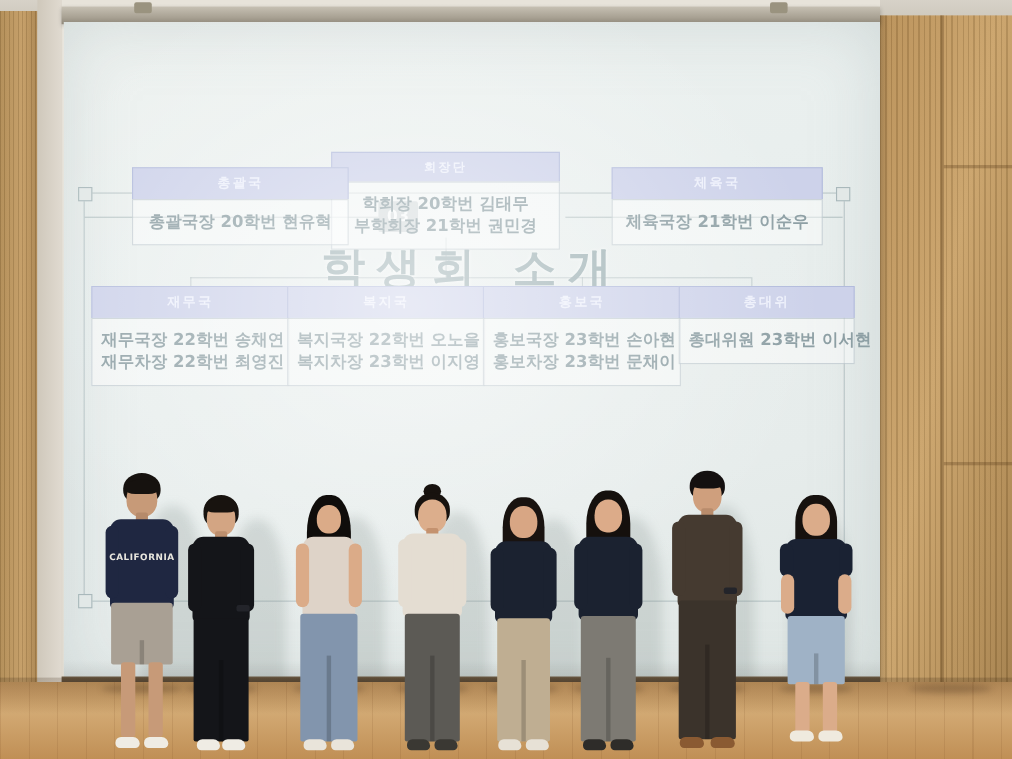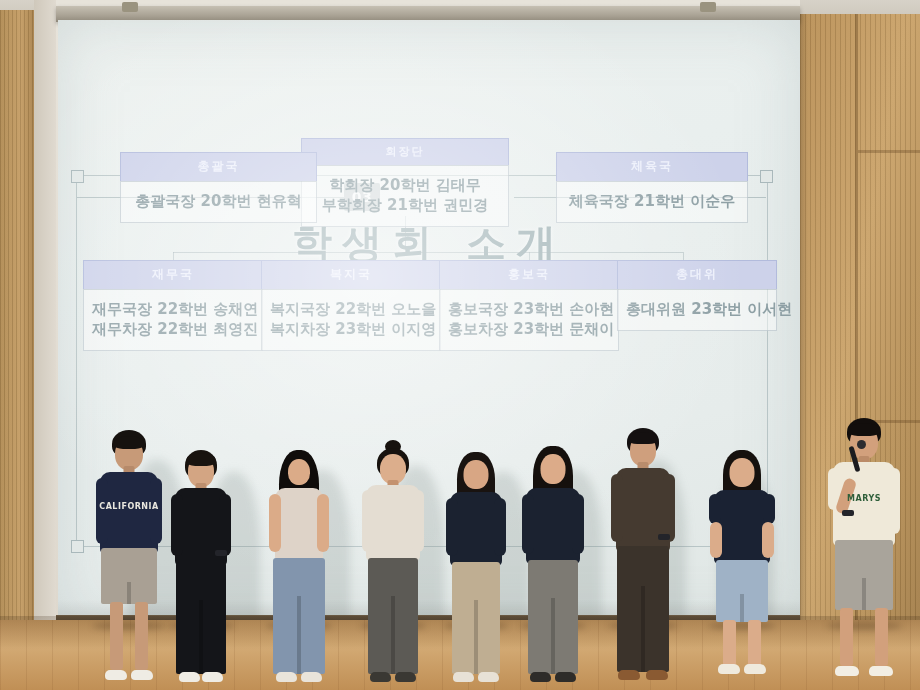--- a/index.html
+++ b/index.html
@@ -452,34 +452,14 @@
     <div class="arm" style="right:2px;top:72px;height:36px;background:#dbac8a;"></div>
     <div class="legs" style="top:110px;width:52px;height:62px;background:#9fb2c6;"></div>
     <div class="leg-gap" style="top:144px;height:28px;"></div>
     <div class="shin" style="left:15px;top:170px;height:46px;background:#dbac8a;"></div>
     <div class="shin" style="right:15px;top:170px;height:46px;background:#dbac8a;"></div>
     <div class="shoe" style="left:10px;top:214px;width:22px;background:#efeade;"></div>
     <div class="shoe" style="right:10px;top:214px;width:22px;background:#efeade;"></div>
   </div>
 
   <div class="person-shadow" style="left:826px;width:76px;"></div>
-  <div class="person" style="left:826px;width:76px;height:272px;">
-    <div class="hair" style="top:0;width:34px;height:28px;background:#120e0c;"></div>
-    <div class="head" style="top:8px;width:28px;height:33px;background:#d2a07c;"></div>
-    <div class="hair" style="top:5px;width:31px;height:13px;background:#120e0c;border-radius:50% 50% 30% 30%;"></div>
-    <div class="neck" style="top:38px;height:8px;background:#bb8b68;"></div>
-    <div class="torso" style="top:44px;width:62px;height:84px;background:#efe9d9;"></div>
-    <div class="arm" style="left:2px;top:50px;height:42px;background:#efe9d9;"></div>
-    <div class="arm" style="right:2px;top:50px;height:66px;background:#efe9d9;"></div>
-    <div class="arm" style="left:14px;top:60px;height:36px;background:#d2a07c;transform:rotate(18deg);"></div>
-    <div class="mic-stick" style="left:26px;top:28px;"></div>
-    <div class="mic-head" style="left:31px;top:22px;"></div>
-    <div class="watch" style="left:16px;top:92px;"></div>
-    <div class="tee-text" style="top:76px;color:#2f5f3a;">MARYS</div>
-    <div class="legs" style="top:122px;width:58px;height:70px;background:#a9a49b;"></div>
-    <div class="leg-gap" style="top:160px;height:32px;"></div>
-    <div class="shin" style="left:14px;top:190px;height:58px;background:#d2a07c;"></div>
-    <div class="shin" style="right:14px;top:190px;height:58px;background:#d2a07c;"></div>
-    <div class="shoe" style="left:9px;top:248px;width:24px;background:#f2eee4;"></div>
-    <div class="shoe" style="right:9px;top:248px;width:24px;background:#f2eee4;"></div>
-  </div>
 
 </div>
 
 </body></html>

